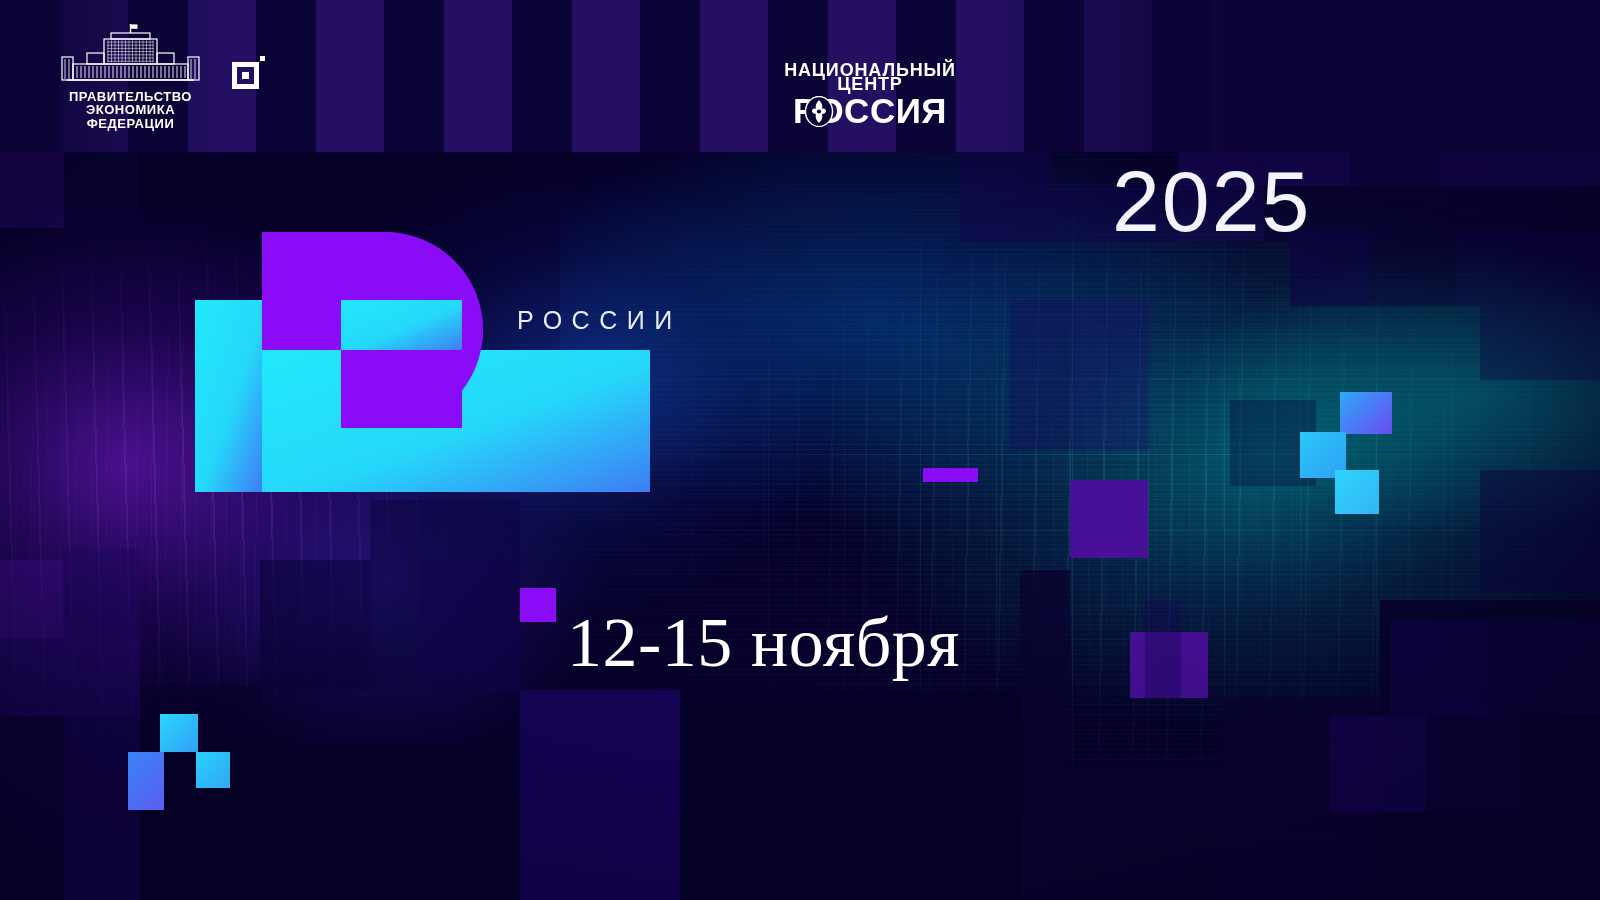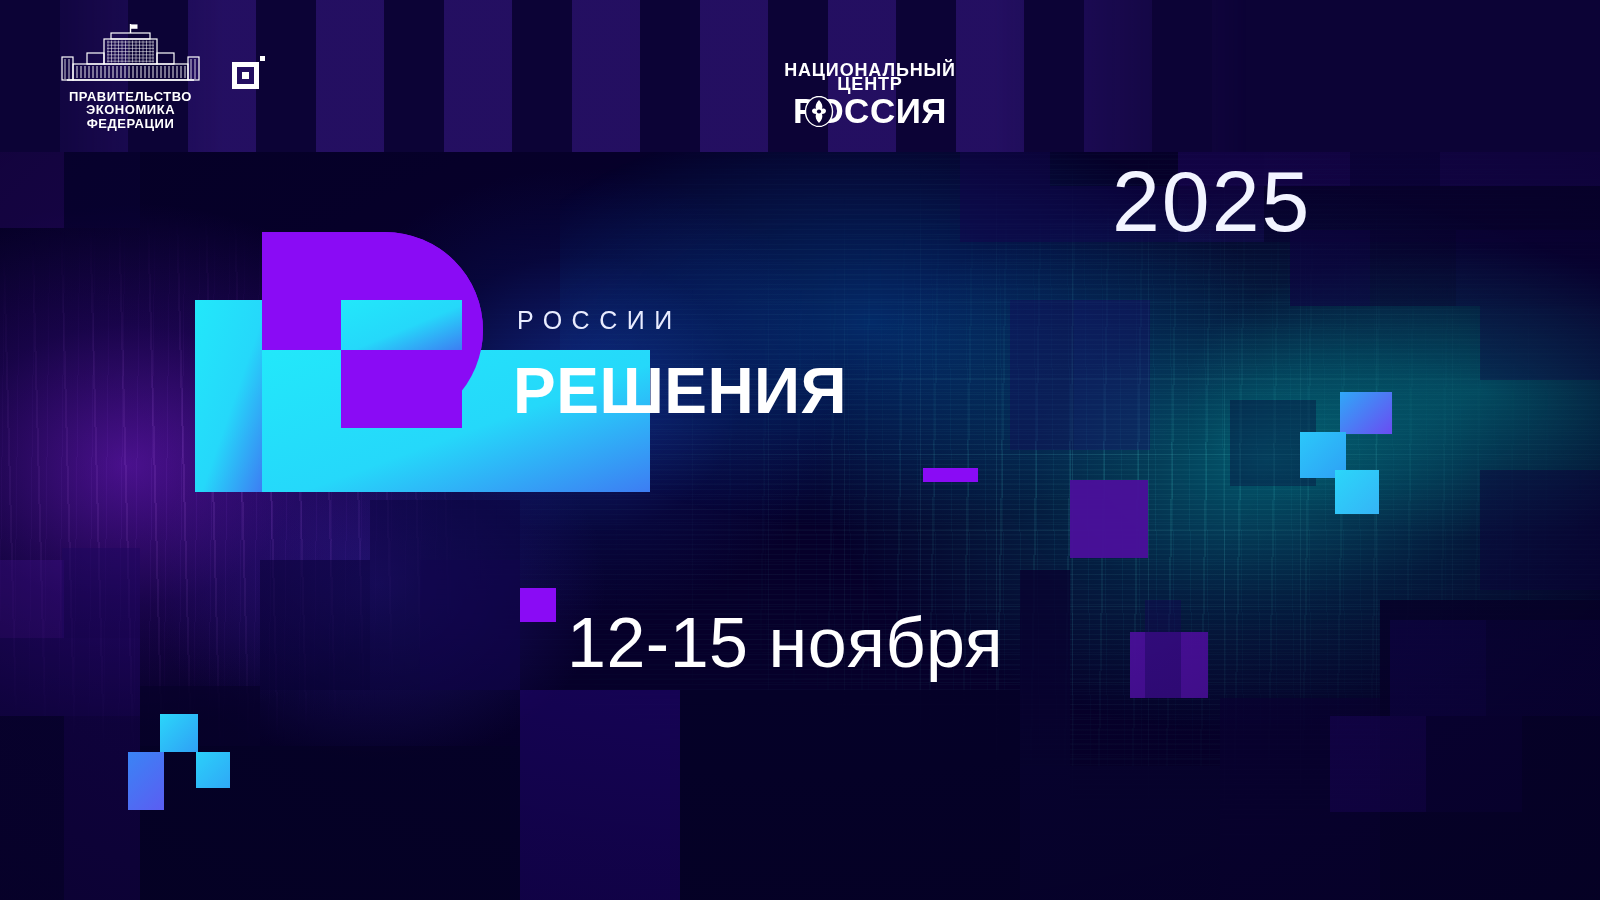--- a/index.html
+++ b/index.html
@@ -157,21 +157,21 @@
     color:#fff; font-weight:bold; font-size:64px; line-height:62px;
     letter-spacing:.5px;
   }
   .headline .l2{ display:block; position:relative; }
   .hl-bar{
     position:absolute; left:923px; top:468px;
     width:55px; height:14px; background:#8A0BF5;
   }
   .date{
     position:absolute; left:567px; top:608px;
-    color:#fff; font-size:70px; font-weight:500; letter-spacing:.5px; line-height:1;
+    color:#fff; font-size:70px; font-weight:500; letter-spacing:.5px; line-height:1;font-family:Liberation Serif, serif;
   }
   .date-sq{
     position:absolute; left:520px; top:588px;
     width:36px; height:34px; background:#8A0BF5;
   }
   .year{
     position:absolute; left:1112px; top:158px;
     color:#f2f4ff; font-size:86px; font-weight:300; letter-spacing:2px; line-height:1;
   }
 </style>
@@ -349,19 +349,18 @@
           </svg>
         </div>
       </div>
 
     </div>
   </div>
 
   <div class="year">2025</div>
   <div class="forum-kicker">РОССИИ</div>
   <div class="headline">
-    <span class="l2">РЕШЕНИЯ</span>
   </div>
   <div class="hl-bar"></div>
   <div class="date-sq"></div>
   <div class="date">12-15 ноября</div>
 
 </div>
 
 </body></html>

